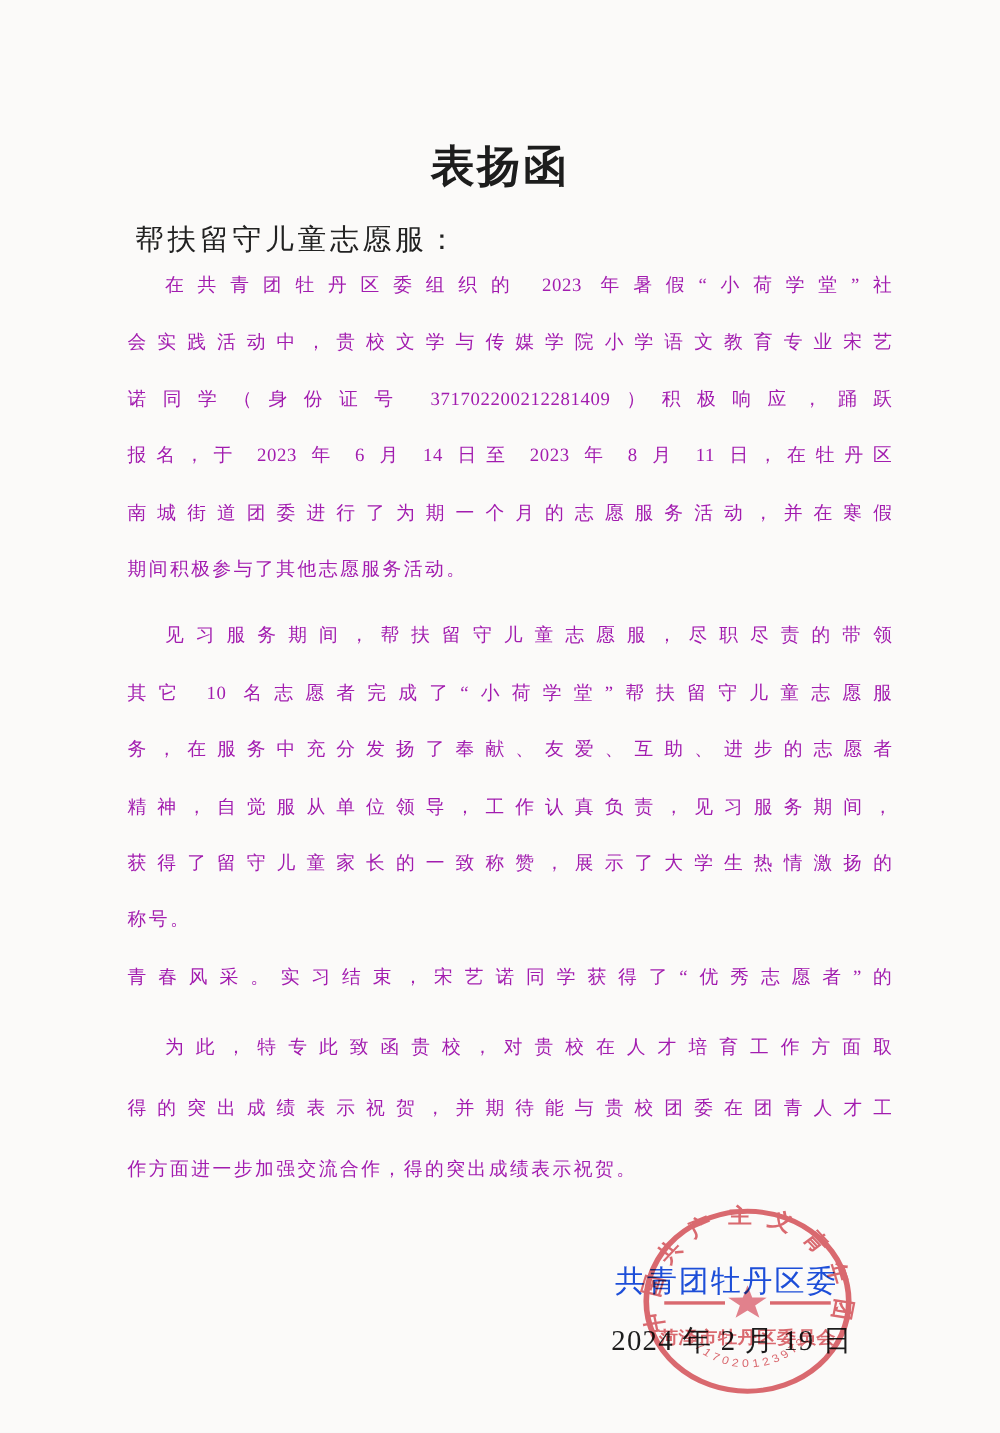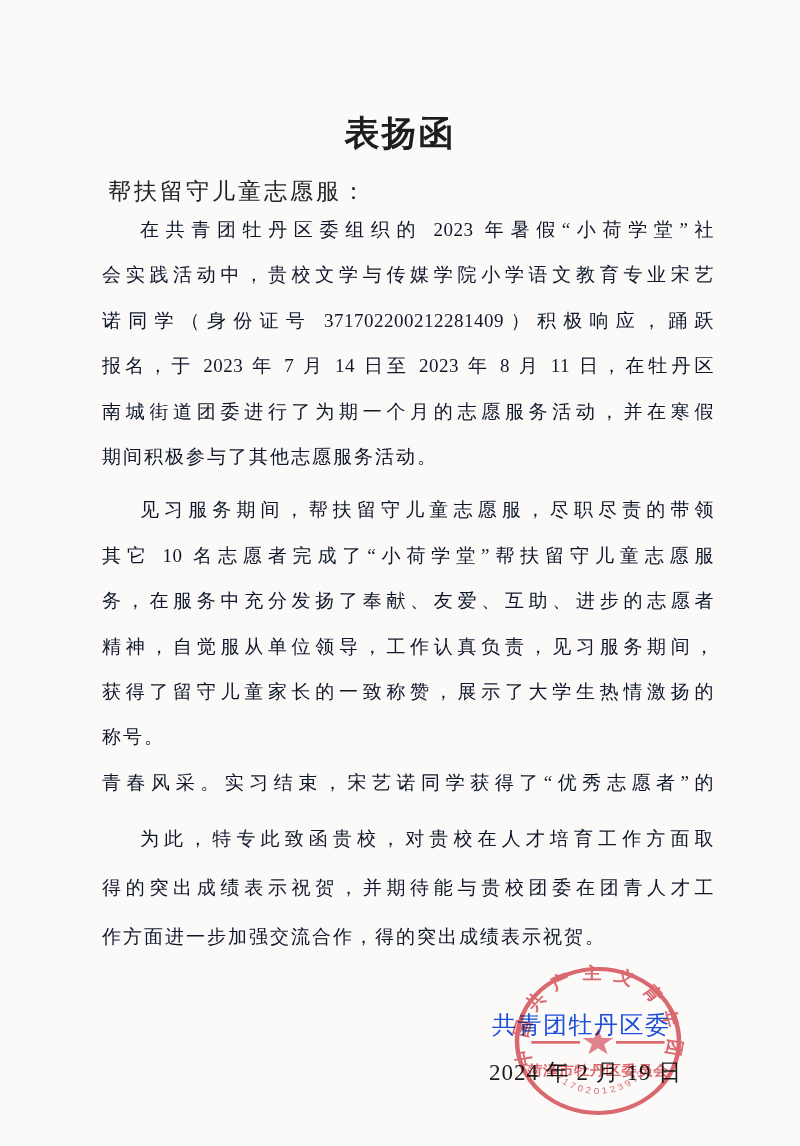--- a/index.html
+++ b/index.html
@@ -29,22 +29,22 @@
   .salutation{
     position:absolute;
     top:176px;left:108px;
     font-size:23px;
     letter-spacing:3px;
     color:#222;
   }
   .body-text{
     position:absolute;
     top:207px;left:102px;width:612px;
-    font-size:19px;
-    color:#0f172a;
+    font-size:15px;
+    color:#a21caf;
   }
   .para{line-height:45.4px;}
   .para-2{margin-top:8px;}
   .para-3{margin-top:9px;line-height:49px;}
   .line{
     text-align:justify;
     text-align-last:justify;
     letter-spacing:0.5px;
   }
   .line.first{text-indent:2em;}
@@ -82,21 +82,21 @@
 
   <div class="title">表扬函</div>
 
   <div class="salutation">帮扶留守儿童志愿服：</div>
 
   <div class="body-text">
     <div class="para para-1">
         <div class="line first">在共青团牡丹区委组织的 2023 年暑假“小荷学堂”社</div>
         <div class="line">会实践活动中，贵校文学与传媒学院小学语文教育专业宋艺</div>
         <div class="line">诺同学（身份证号 371702200212281409）积极响应，踊跃</div>
-        <div class="line">报名，于 2023 年 7 月 14 日至 2023 年 8 月 11 日，在牡丹区</div>
+        <div class="line">报名，于 2023 年 6 月 14 日至 2023 年 8 月 11 日，在牡丹区</div>
         <div class="line">南城街道团委进行了为期一个月的志愿服务活动，并在寒假</div>
         <div class="line last">期间积极参与了其他志愿服务活动。</div>
       </div>
     <div class="para para-2">
         <div class="line first">见习服务期间，帮扶留守儿童志愿服，尽职尽责的带领</div>
         <div class="line">其它 10 名志愿者完成了“小荷学堂”帮扶留守儿童志愿服</div>
         <div class="line">务，在服务中充分发扬了奉献、友爱、互助、进步的志愿者</div>
         <div class="line">精神，自觉服从单位领导，工作认真负责，见习服务期间，</div>
         <div class="line">获得了留守儿童家长的一致称赞，展示了大学生热情激扬的</div>
         <div class="line last">称号。</div>

